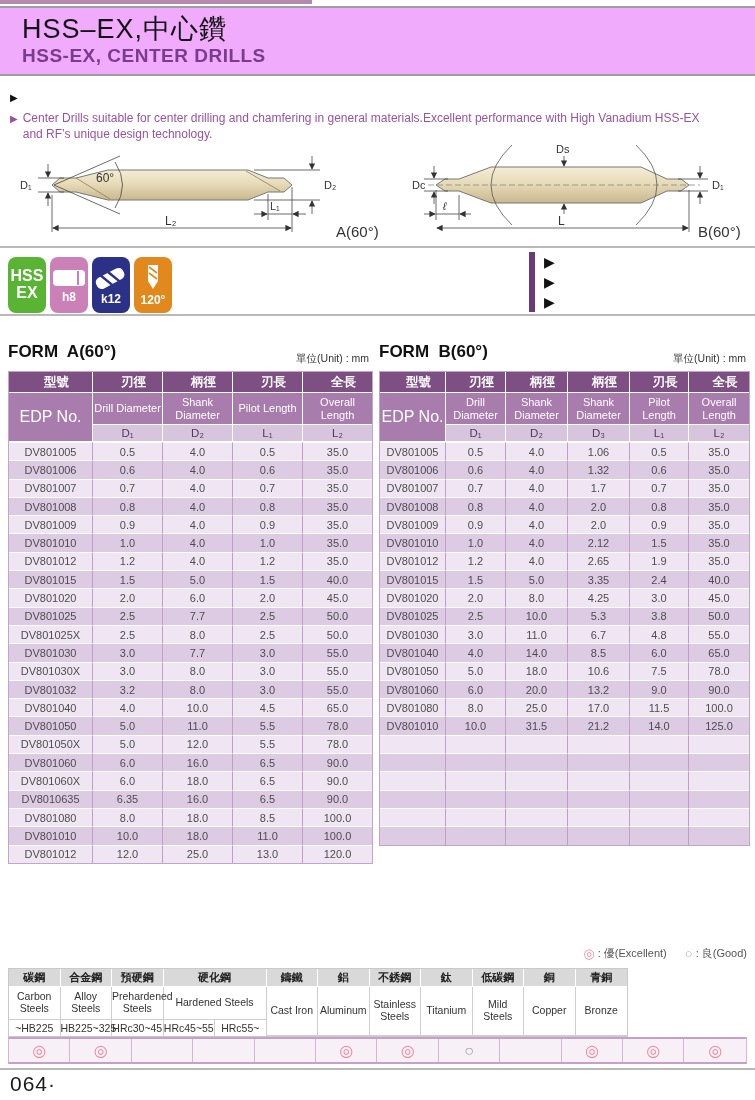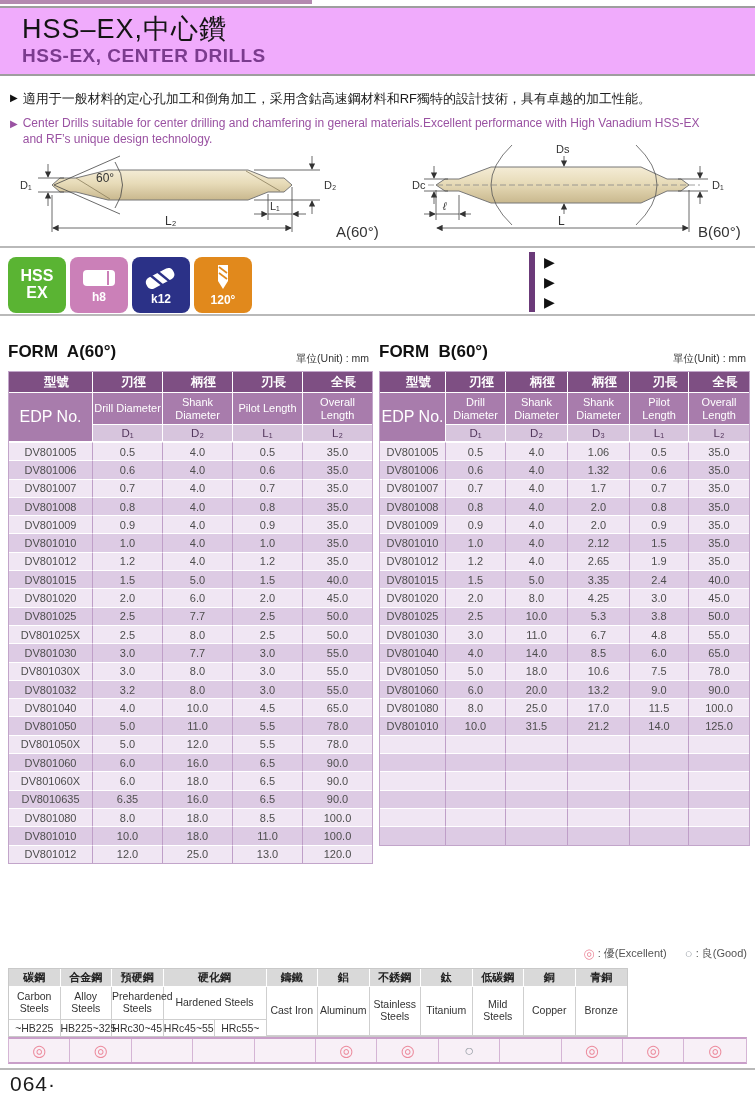--- a/index.html
+++ b/index.html
@@ -22,21 +22,21 @@
   .bullet-en{font-size:12px;color:#9a52a2;line-height:1.35;}
   .bullet-en .arr{color:#9a52a2;}
   
   .diagram-a{position:absolute;left:18px;top:140px;}
   .diagram-b{position:absolute;left:412px;top:140px;}
   svg text{font-family:"Liberation Sans","DejaVu Sans",sans-serif;fill:#333;}
   .hline{position:absolute;left:0;width:755px;height:2px;background:#b9b9b9;}
   .line1{top:246px;} .line2{top:314px;} .line3{top:1068px;}
   
   .badges{position:absolute;left:8px;top:257px;display:flex;gap:4px;}
-  .badge{width:58px;height:56px;border-radius:8px;color:#fff;text-align:center;
+  .badge{width:38px;height:56px;border-radius:8px;color:#fff;text-align:center;
          display:flex;flex-direction:column;justify-content:center;align-items:center;box-sizing:border-box;}
   .badge-green{background:#5ab433;}
   .badge-pink{background:#cb80b8;}
   .badge-navy{background:#2b3187;}
   .badge-orange{background:#e1891c;}
   .badge-line{font-weight:bold;font-size:16px;line-height:1.05;}
   .badge-label{font-weight:bold;font-size:12px;line-height:1;margin-top:3px;}
   .badge-icon{display:block;}
   
   .accent-bar{position:absolute;left:529px;top:252px;width:6px;height:60px;background:#6b3a79;}
@@ -99,21 +99,20 @@
   <div class="top-strip"></div>
 
   <div class="header-bar">
     <div class="title-cn">HSS–EX,中心鑽</div>
     <div class="title-en">HSS-EX, CENTER DRILLS</div>
   </div>
 
   <div class="intro">
     <div class="bullet bullet-cn">
       <span class="arr">▶</span>
-      <span>適用于一般材料的定心孔加工和倒角加工，采用含鈷高速鋼材料和RF獨特的設計技術，具有卓越的加工性能。</span>
     </div>
     <div class="bullet bullet-en">
       <span class="arr">▶</span>
       <span>
         <span>Center Drills suitable for center drilling and chamfering in general materials.Excellent performance with High Vanadium HSS-EX</span><br>
         <span>and RF’s unique design technology.</span>
       </span>
     </div>
   </div>
 

